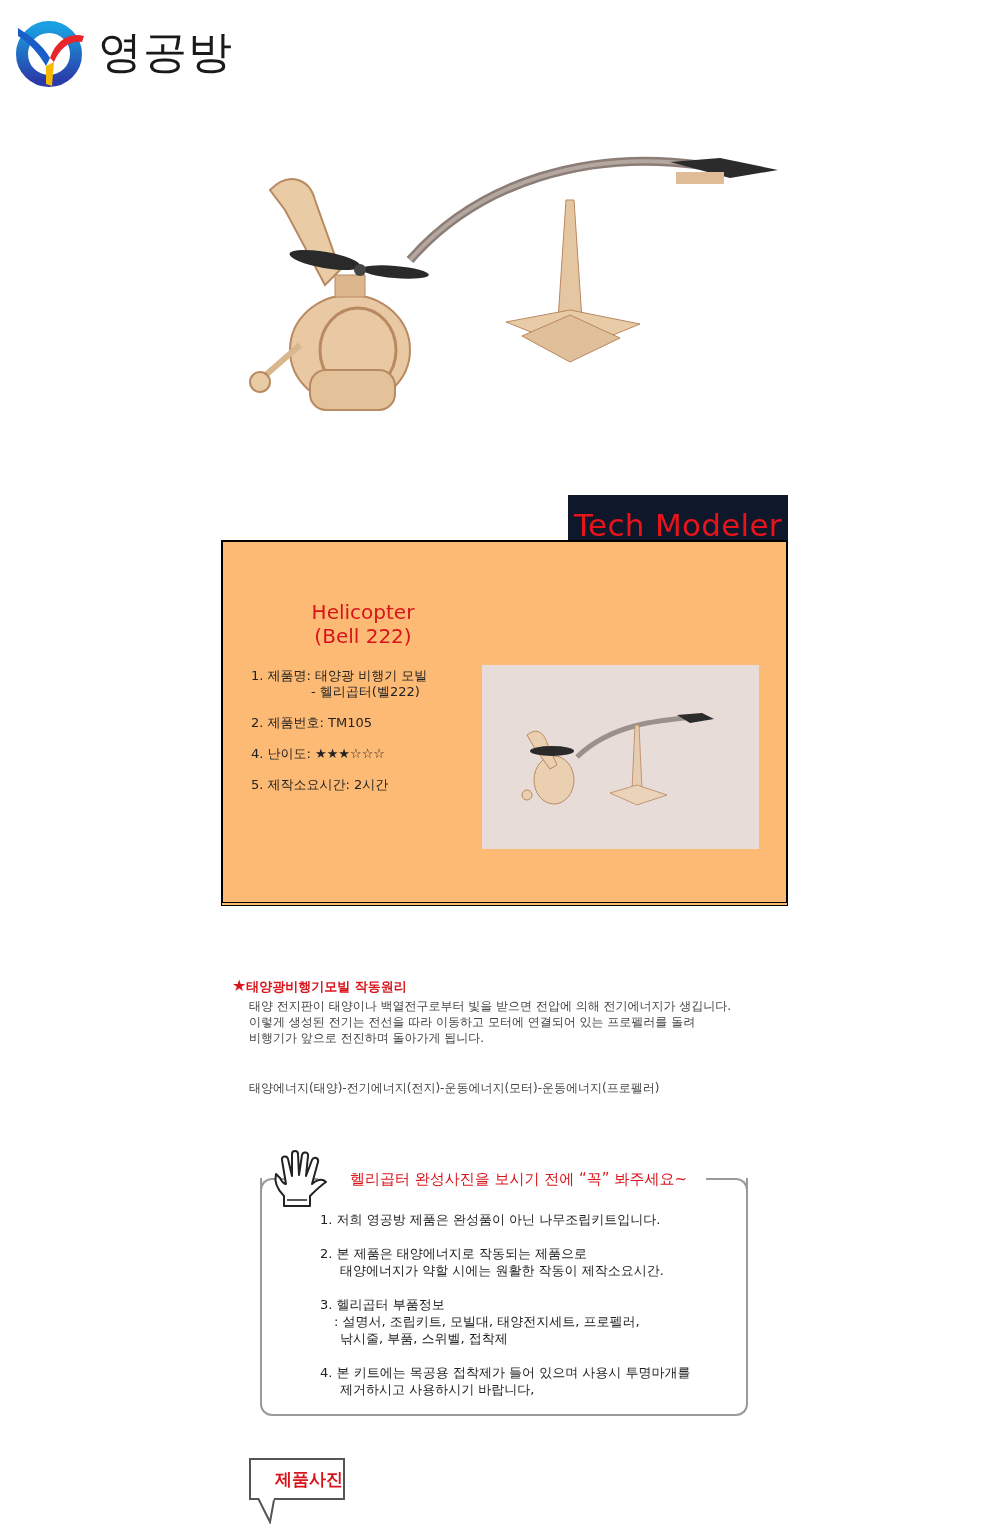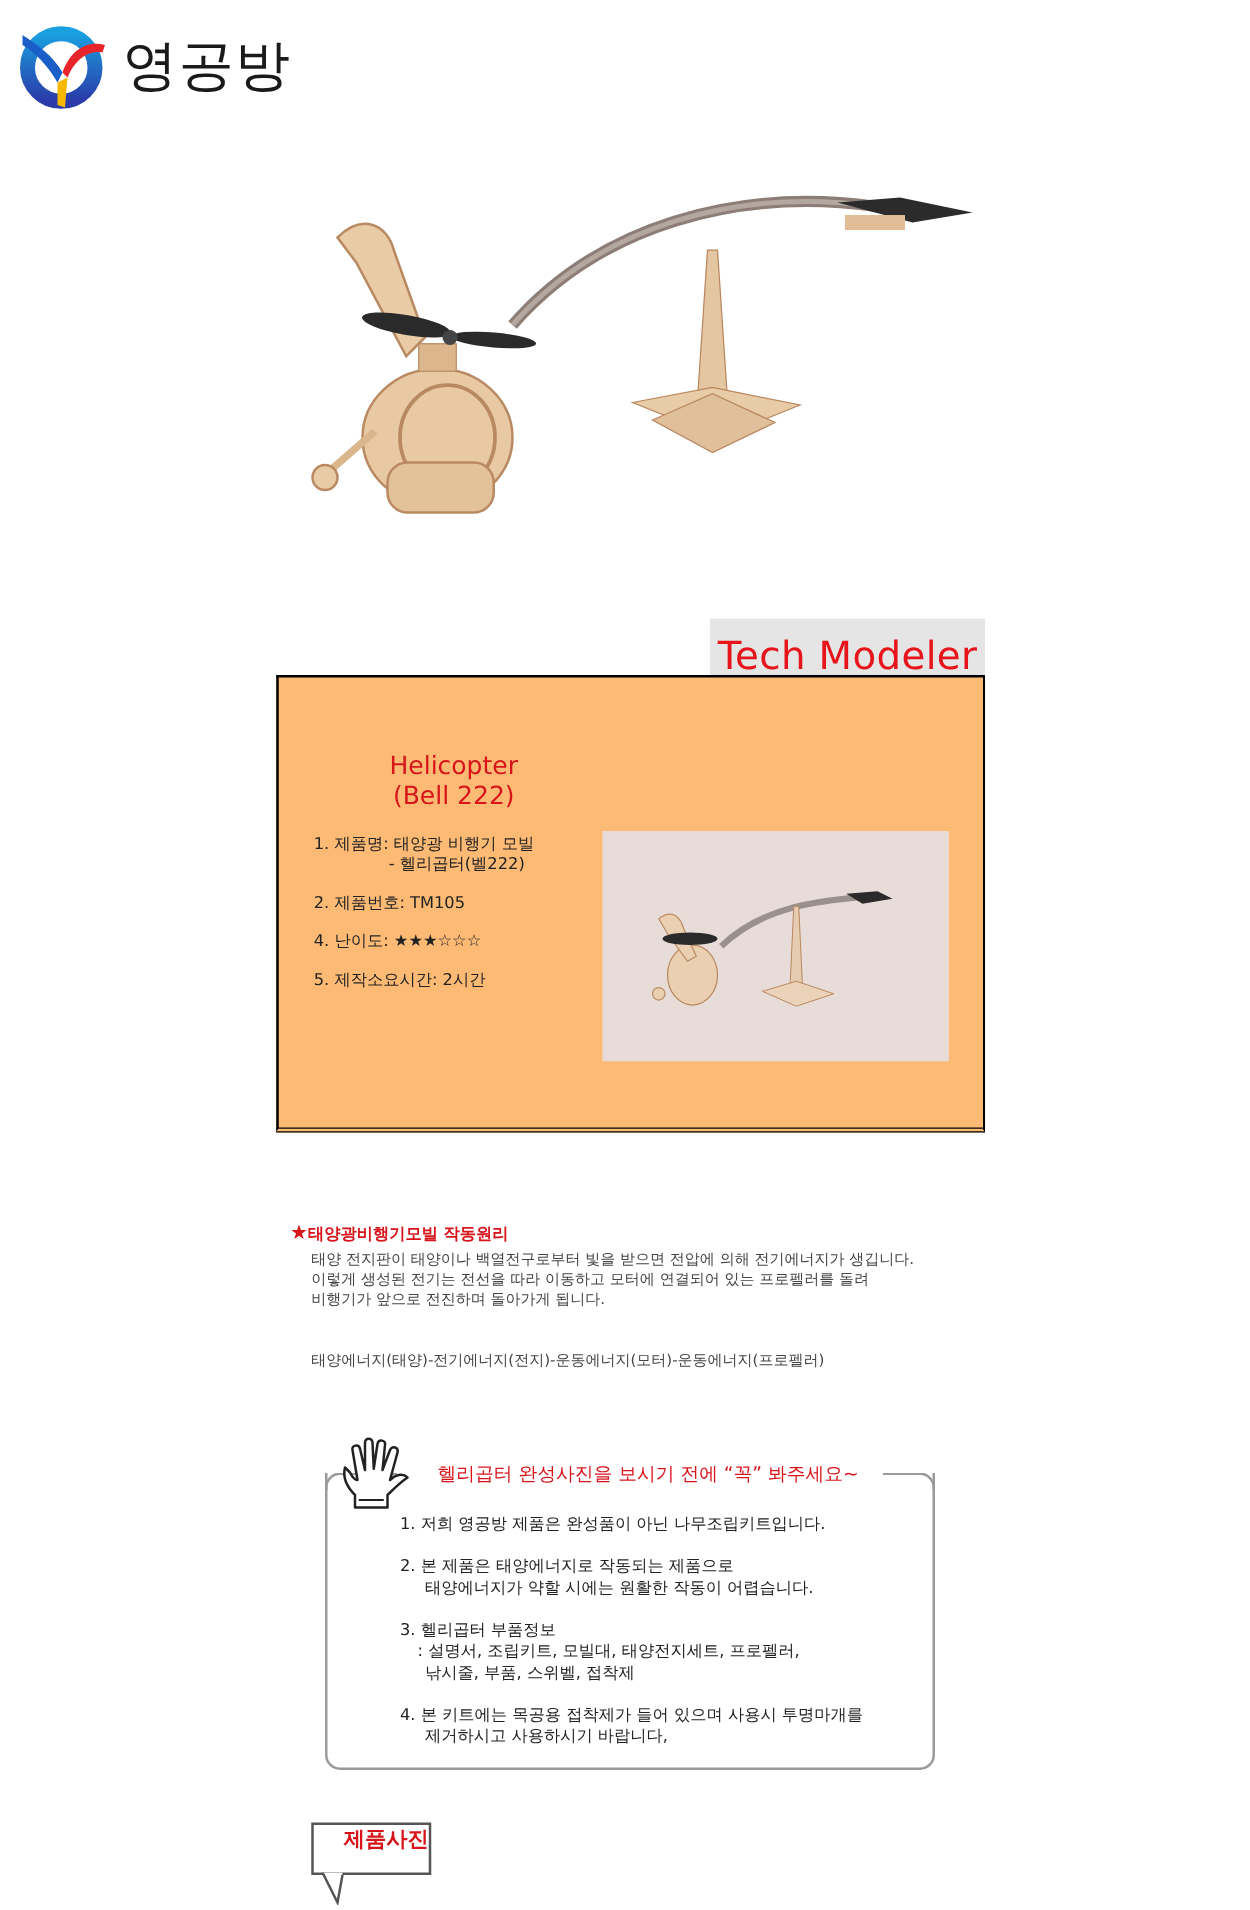--- a/index.html
+++ b/index.html
@@ -8,21 +8,21 @@
 
   
   .logo { position: absolute; left: 16px; top: 12px; height: 80px; display: flex; align-items: center; }
   .logo svg { width: 70px; height: 76px; }
   .logo-text { margin-left: 12px; font-size: 44px; font-weight: normal; color: #1a1a1a; letter-spacing: 1px; font-family: "DejaVu Sans", sans-serif; }
 
   
   .main-photo { position: absolute; left: 230px; top: 110px; width: 560px; height: 360px; }
 
   
-  .tech-tag { position: absolute; left: 568px; top: 495px; width: 220px; height: 60px; background: #e5e5e5; display: flex; align-items: center; justify-content: center; }
+  .tech-tag { position: absolute; left: 568px; top: 495px; width: 220px; height: 60px; background: #0f172a; display: flex; align-items: center; justify-content: center; }
   .tech-tag span { color: #e8141b; font-size: 31px; font-family: "DejaVu Sans", sans-serif; letter-spacing: 0.3px; }
 
   
   .info-box { position: absolute; left: 221px; top: 540px; width: 567px; height: 366px; border: 2px solid #000; border-bottom: 4px double #000; background: #fdba74; }
   .info-title { position: absolute; left: 60px; top: 58px; width: 160px; text-align: center; color: #d8141b; font-size: 20px; line-height: 24px; }
   .spec-list { position: absolute; left: 28px; top: 126px; width: 240px; font-size: 13px; color: #222; }
   .spec-item { margin-bottom: 15px; line-height: 16px; }
   .spec-item .sub { display: block; }
   .spec-item .indent-a { padding-left: 60px; }
   .spec-item .indent-b { padding-left: 70px; }
@@ -40,21 +40,21 @@
   .notice-topline-r { position: absolute; left: 706px; top: 1178px; width: 42px; height: 14px; border-top: 2px solid #9a9a9a; border-right: 2px solid #9a9a9a; border-radius: 0 12px 0 0; }
   .notice-title { position: absolute; left: 346px; top: 1169px; color: #d8141b; font-size: 15px; line-height: 20px; background: #fff; padding: 0 4px; }
   .hand { position: absolute; left: 270px; top: 1148px; width: 60px; height: 64px; }
   .notice-list { position: absolute; left: 320px; top: 1211px; width: 420px; font-size: 13px; color: #222; line-height: 17px; }
   .notice-item { margin-bottom: 17px; }
   .notice-item .cont { display: block; padding-left: 20px; }
   .notice-item .cont2 { display: block; padding-left: 14px; }
   .notice-item .cont3 { display: block; padding-left: 20px; }
 
   
-  .bubble { position: absolute; left: 249px; top: 1458px; width: 96px; height: 42px; border: 2px solid #555; background: #fff; display: flex; align-items: flex-start; justify-content: center; padding-left: 24px; }
+  .bubble { position: absolute; left: 249px; top: 1458px; width: 96px; height: 42px; border: 2px solid #555; background: #fff; display: flex; align-items: center; justify-content: center; padding-left: 24px; }
   .bubble span { color: #d8141b; font-size: 17px; font-weight: bold; }
   .bubble-tail { position: absolute; left: 256px; top: 1498px; width: 24px; height: 26px; }
 </style>
 </head>
 <body>
 
 <div class="logo">
   <svg viewBox="0 0 70 76">
     <defs>
       <linearGradient id="lg1" x1="0" y1="0" x2="0" y2="1">
@@ -160,21 +160,21 @@
   <path d="M14 58 L14 48 C 8 42, 4 34, 6 26 L 10 30 C 12 34, 14 36, 16 36 L 12 12 C 11 8, 17 7, 18 11 L 22 28 L 22 6 C 22 2, 28 2, 28 6 L 29 27 L 32 7 C 33 3, 39 4, 38 8 L 36 28 L 42 12 C 44 8, 49 10, 48 14 L 42 36 C 46 32, 52 30, 56 34 C 50 38, 44 44, 40 48 L 40 58 Z" fill="#fff" stroke="#222" stroke-width="2" stroke-linejoin="round"></path>
   <line x1="17" y1="52" x2="37" y2="52" stroke="#222" stroke-width="1.5"></line>
 </svg>
 
 <div class="notice-list">
   <div class="notice-item">
     <span>1. 저희 영공방 제품은 완성품이 아닌 나무조립키트입니다.</span>
   </div>
   <div class="notice-item">
     <span style="display:block">2. 본 제품은 태양에너지로 작동되는 제품으로</span>
-    <span class="cont">태양에너지가 약할 시에는 원활한 작동이 어렵습니다.</span>
+    <span class="cont">태양에너지가 약할 시에는 원활한 작동이 제작소요시간.</span>
   </div>
   <div class="notice-item">
     <span style="display:block">3. 헬리곱터 부품정보</span>
     <span class="cont2">: 설명서, 조립키트, 모빌대, 태양전지세트, 프로펠러,</span>
     <span class="cont3">낚시줄, 부품, 스위벨, 접착제</span>
   </div>
   <div class="notice-item">
     <span style="display:block">4. 본 키트에는 목공용 접착제가 들어 있으며 사용시 투명마개를</span>
     <span class="cont">제거하시고 사용하시기 바랍니다,</span>
   </div>

